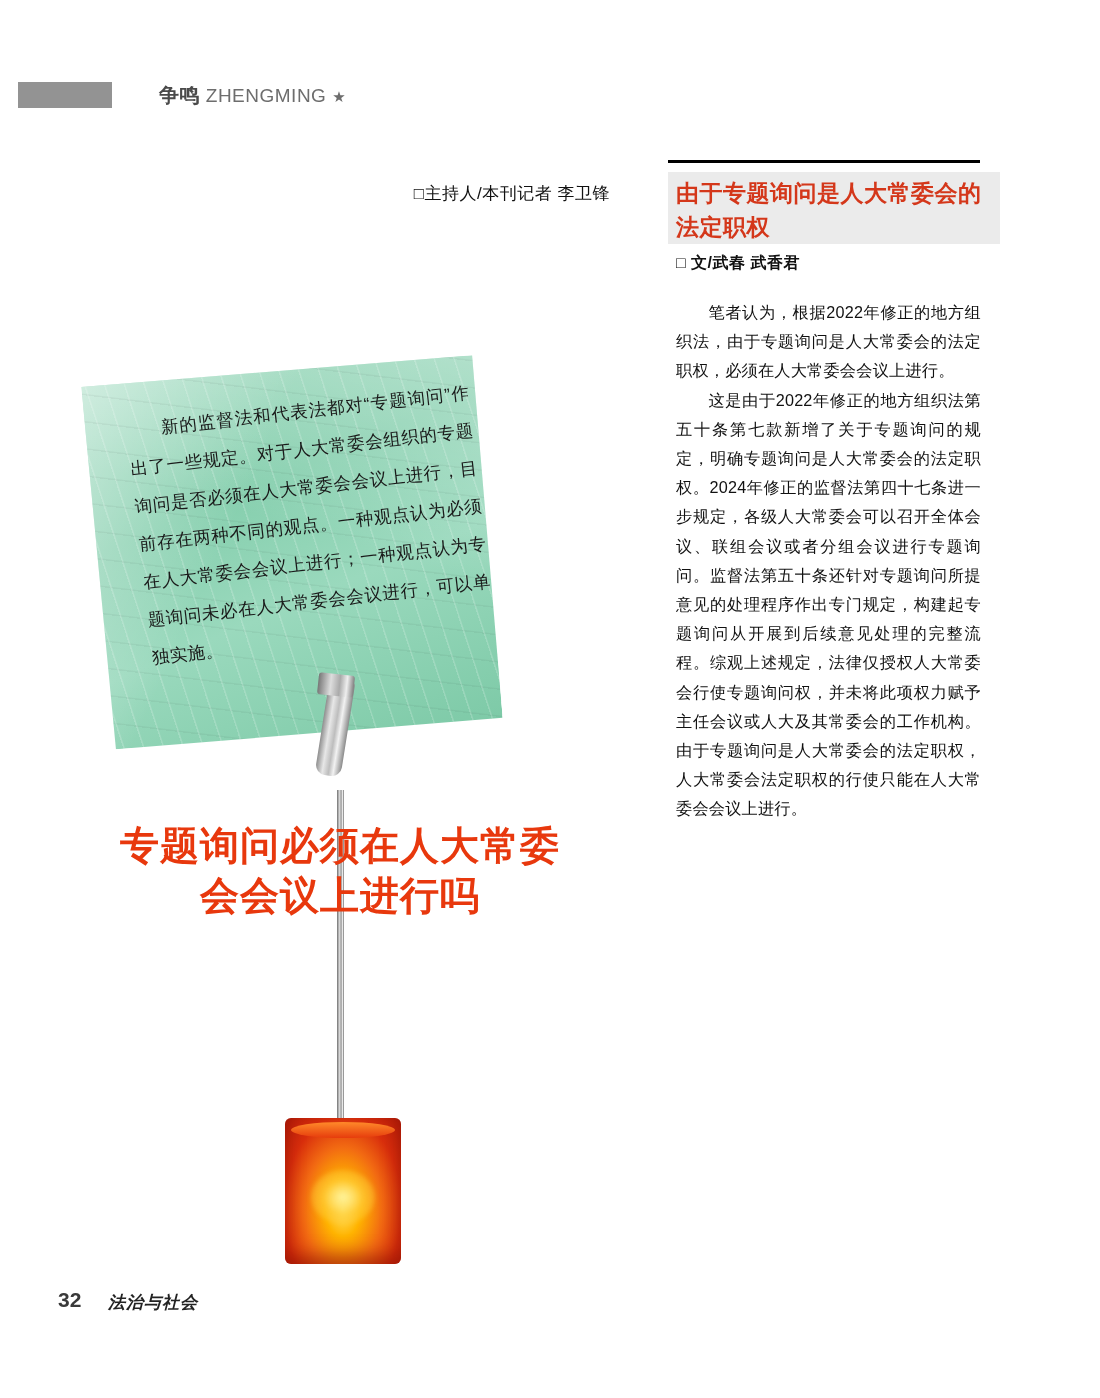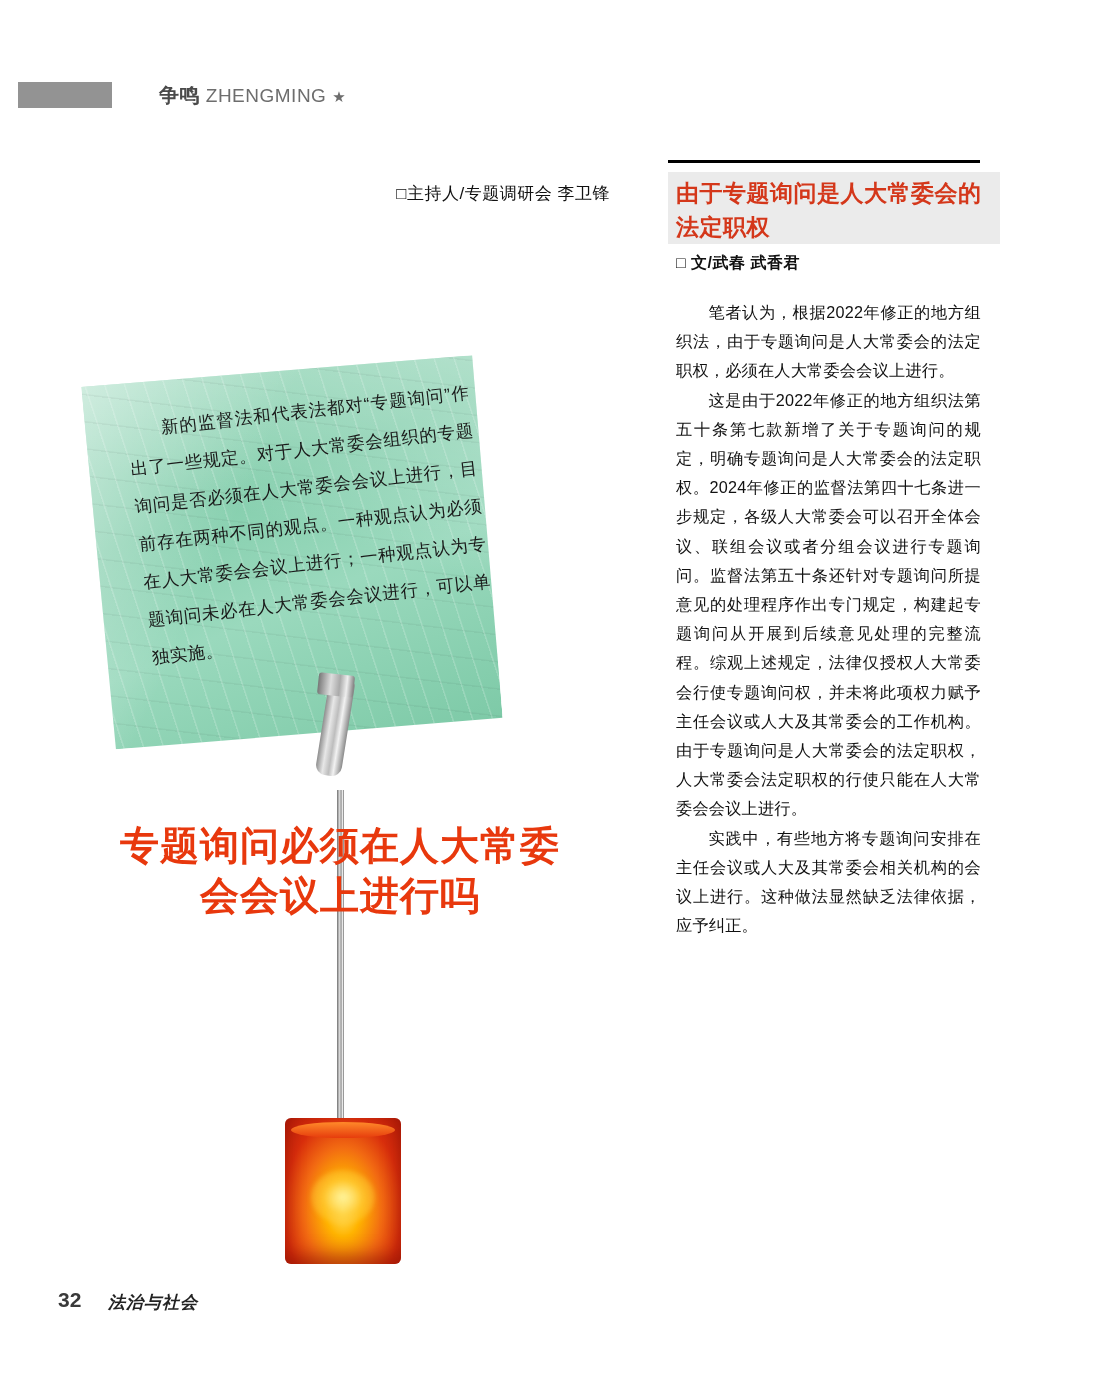--- a/index.html
+++ b/index.html
@@ -275,21 +275,21 @@
 
 <div class="header">
   <div class="header-bar"></div>
   <div class="header-text">
     <span class="cn">争鸣</span>
     <span class="en">ZHENGMING</span>
     <span class="star">★</span>
   </div>
 </div>
 
-<div class="host-line">□主持人/专题调研会 李卫锋</div>
+<div class="host-line">□主持人/本刊记者 李卫锋</div>
 
 <div class="note-wrap">
   <div class="note"></div>
 </div>
 <div class="note-text">新的监督法和代表法都对“专题询问”作出了一些规定。对于人大常委会组织的专题询问是否必须在人大常委会会议上进行，目前存在两种不同的观点。一种观点认为必须在人大常委会会议上进行；一种观点认为专题询问未必在人大常委会会议进行，可以单独实施。</div>
 
 <div class="clip">
   <div class="clip-body"></div>
   <div class="clip-jaw"></div>
 </div>
@@ -298,17 +298,16 @@
 
 <div class="cover-title">专题询问必须在人大常委会会议上进行吗</div>
 
 <div class="right-rule"></div>
 <div class="article-title-box"></div>
 <div class="article-title">由于专题询问是人大常委会的法定职权</div>
 <div class="byline">□ 文/武春 武香君</div>
 <div class="body-text">
   <p>笔者认为，根据2022年修正的地方组织法，由于专题询问是人大常委会的法定职权，必须在人大常委会会议上进行。</p>
   <p>这是由于2022年修正的地方组织法第五十条第七款新增了关于专题询问的规定，明确专题询问是人大常委会的法定职权。2024年修正的监督法第四十七条进一步规定，各级人大常委会可以召开全体会议、联组会议或者分组会议进行专题询问。监督法第五十条还针对专题询问所提意见的处理程序作出专门规定，构建起专题询问从开展到后续意见处理的完整流程。综观上述规定，法律仅授权人大常委会行使专题询问权，并未将此项权力赋予主任会议或人大及其常委会的工作机构。由于专题询问是人大常委会的法定职权，人大常委会法定职权的行使只能在人大常委会会议上进行。</p>
-  <p>实践中，有些地方将专题询问安排在主任会议或人大及其常委会相关机构的会议上进行。这种做法显然缺乏法律依据，应予纠正。</p>
 </div>
 
 <div class="footer-num">32</div>
 <div class="footer-name">法治与社会</div>
 
 </body></html>

